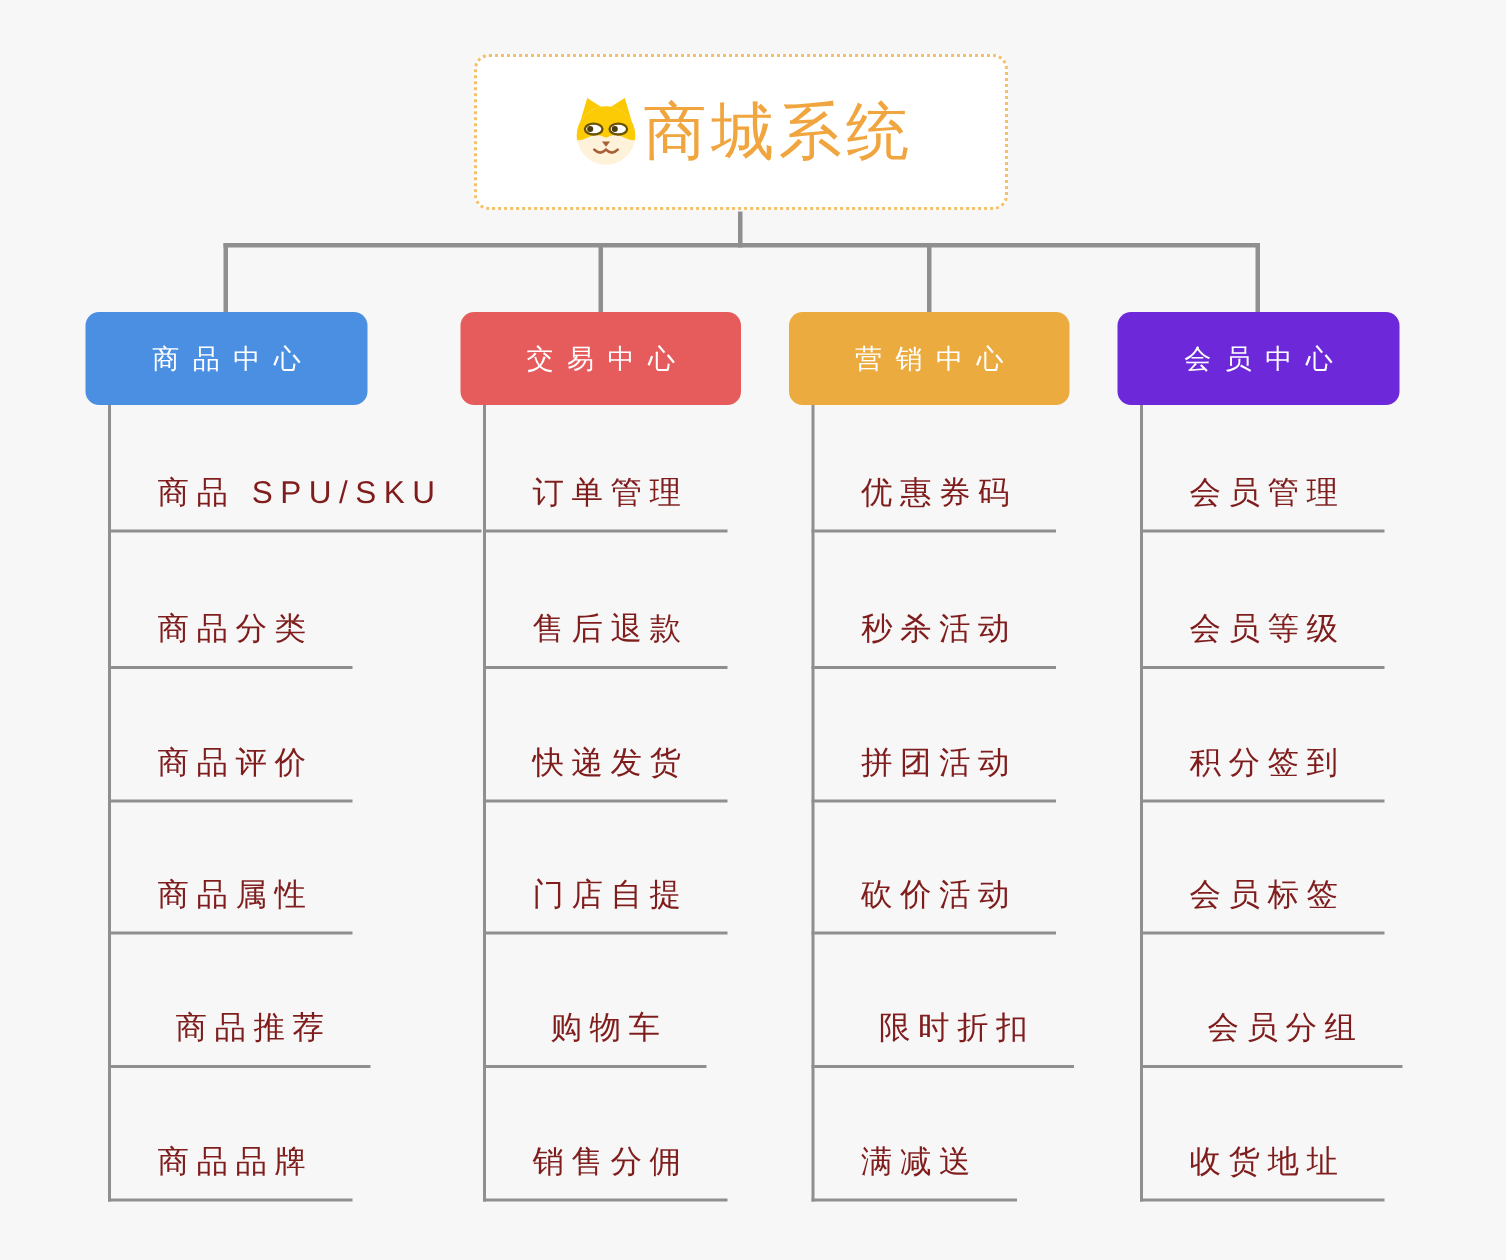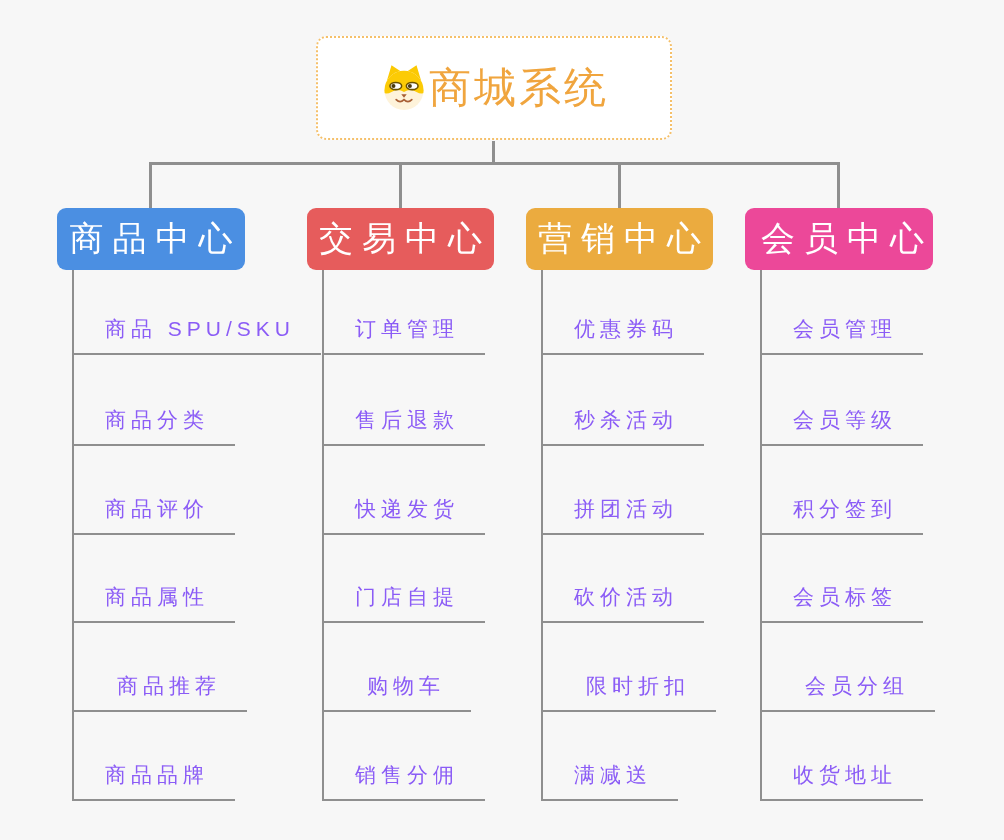--- a/index.html
+++ b/index.html
@@ -50,21 +50,21 @@
     display: flex;
     align-items: center;
     justify-content: center;
   }
   .branch-node.b0 { left: 57px;  width: 188px; }
   .branch-node.b1 { left: 307px; width: 187px; }
   .branch-node.b2 { left: 526px; width: 187px; text-align: center; }
   .branch-node.b3 { left: 745px; width: 188px; }
   .branch-label {
     color: #ffffff;
-    font-size: 34px;
+    font-size: 18px;
     letter-spacing: 9px;
     text-indent: 9px;
     white-space: nowrap;
   }
 
   
   .vline {
     position: absolute;
     top: 270px; height: 531px;
     width: 2px;
@@ -74,21 +74,21 @@
   .vline.c1 { left: 322px; }
   .vline.c2 { left: 541px; }
   .vline.c3 { left: 760px; }
 
   
   .child {
     position: absolute;
     font-size: 21px;
     letter-spacing: 5px;
     line-height: 32px;
-    color: #8b5cf6;
+    color: #7f1d1d;
     white-space: nowrap;
     padding: 0 26px 8px 33px;
     border-bottom: 2px solid #8f8f8f;
   }
   .cx0 { left: 72px; }
   .cx1 { left: 322px; }
   .cx2 { left: 541px; }
   .cx3 { left: 760px; }
   .r0 { top: 313px; }
   .r1 { top: 404px; }
@@ -134,21 +134,21 @@
 
   <div class="branch-node b0" style="background-color: rgb(75, 143, 226);">
     <span class="branch-label">商品中心</span>
   </div>
   <div class="branch-node b1" style="background-color: rgb(230, 92, 92);">
     <span class="branch-label">交易中心</span>
   </div>
   <div class="branch-node b2" style="background-color: rgb(235, 171, 63);">
     <span class="branch-label">营销中心</span>
   </div>
-  <div class="branch-node b3" style="background-color: #ec4899; justify-content: flex-end;">
+  <div class="branch-node b3" style="background-color: #6d28d9;">
     <span class="branch-label">会员中心</span>
   </div>
 
   <div class="vline c0"></div>
   <div class="vline c1"></div>
   <div class="vline c2"></div>
   <div class="vline c3"></div>
 
   <div class="child cx0 r0">商品 SPU/SKU</div>
   <div class="child cx0 r1">商品分类</div>

